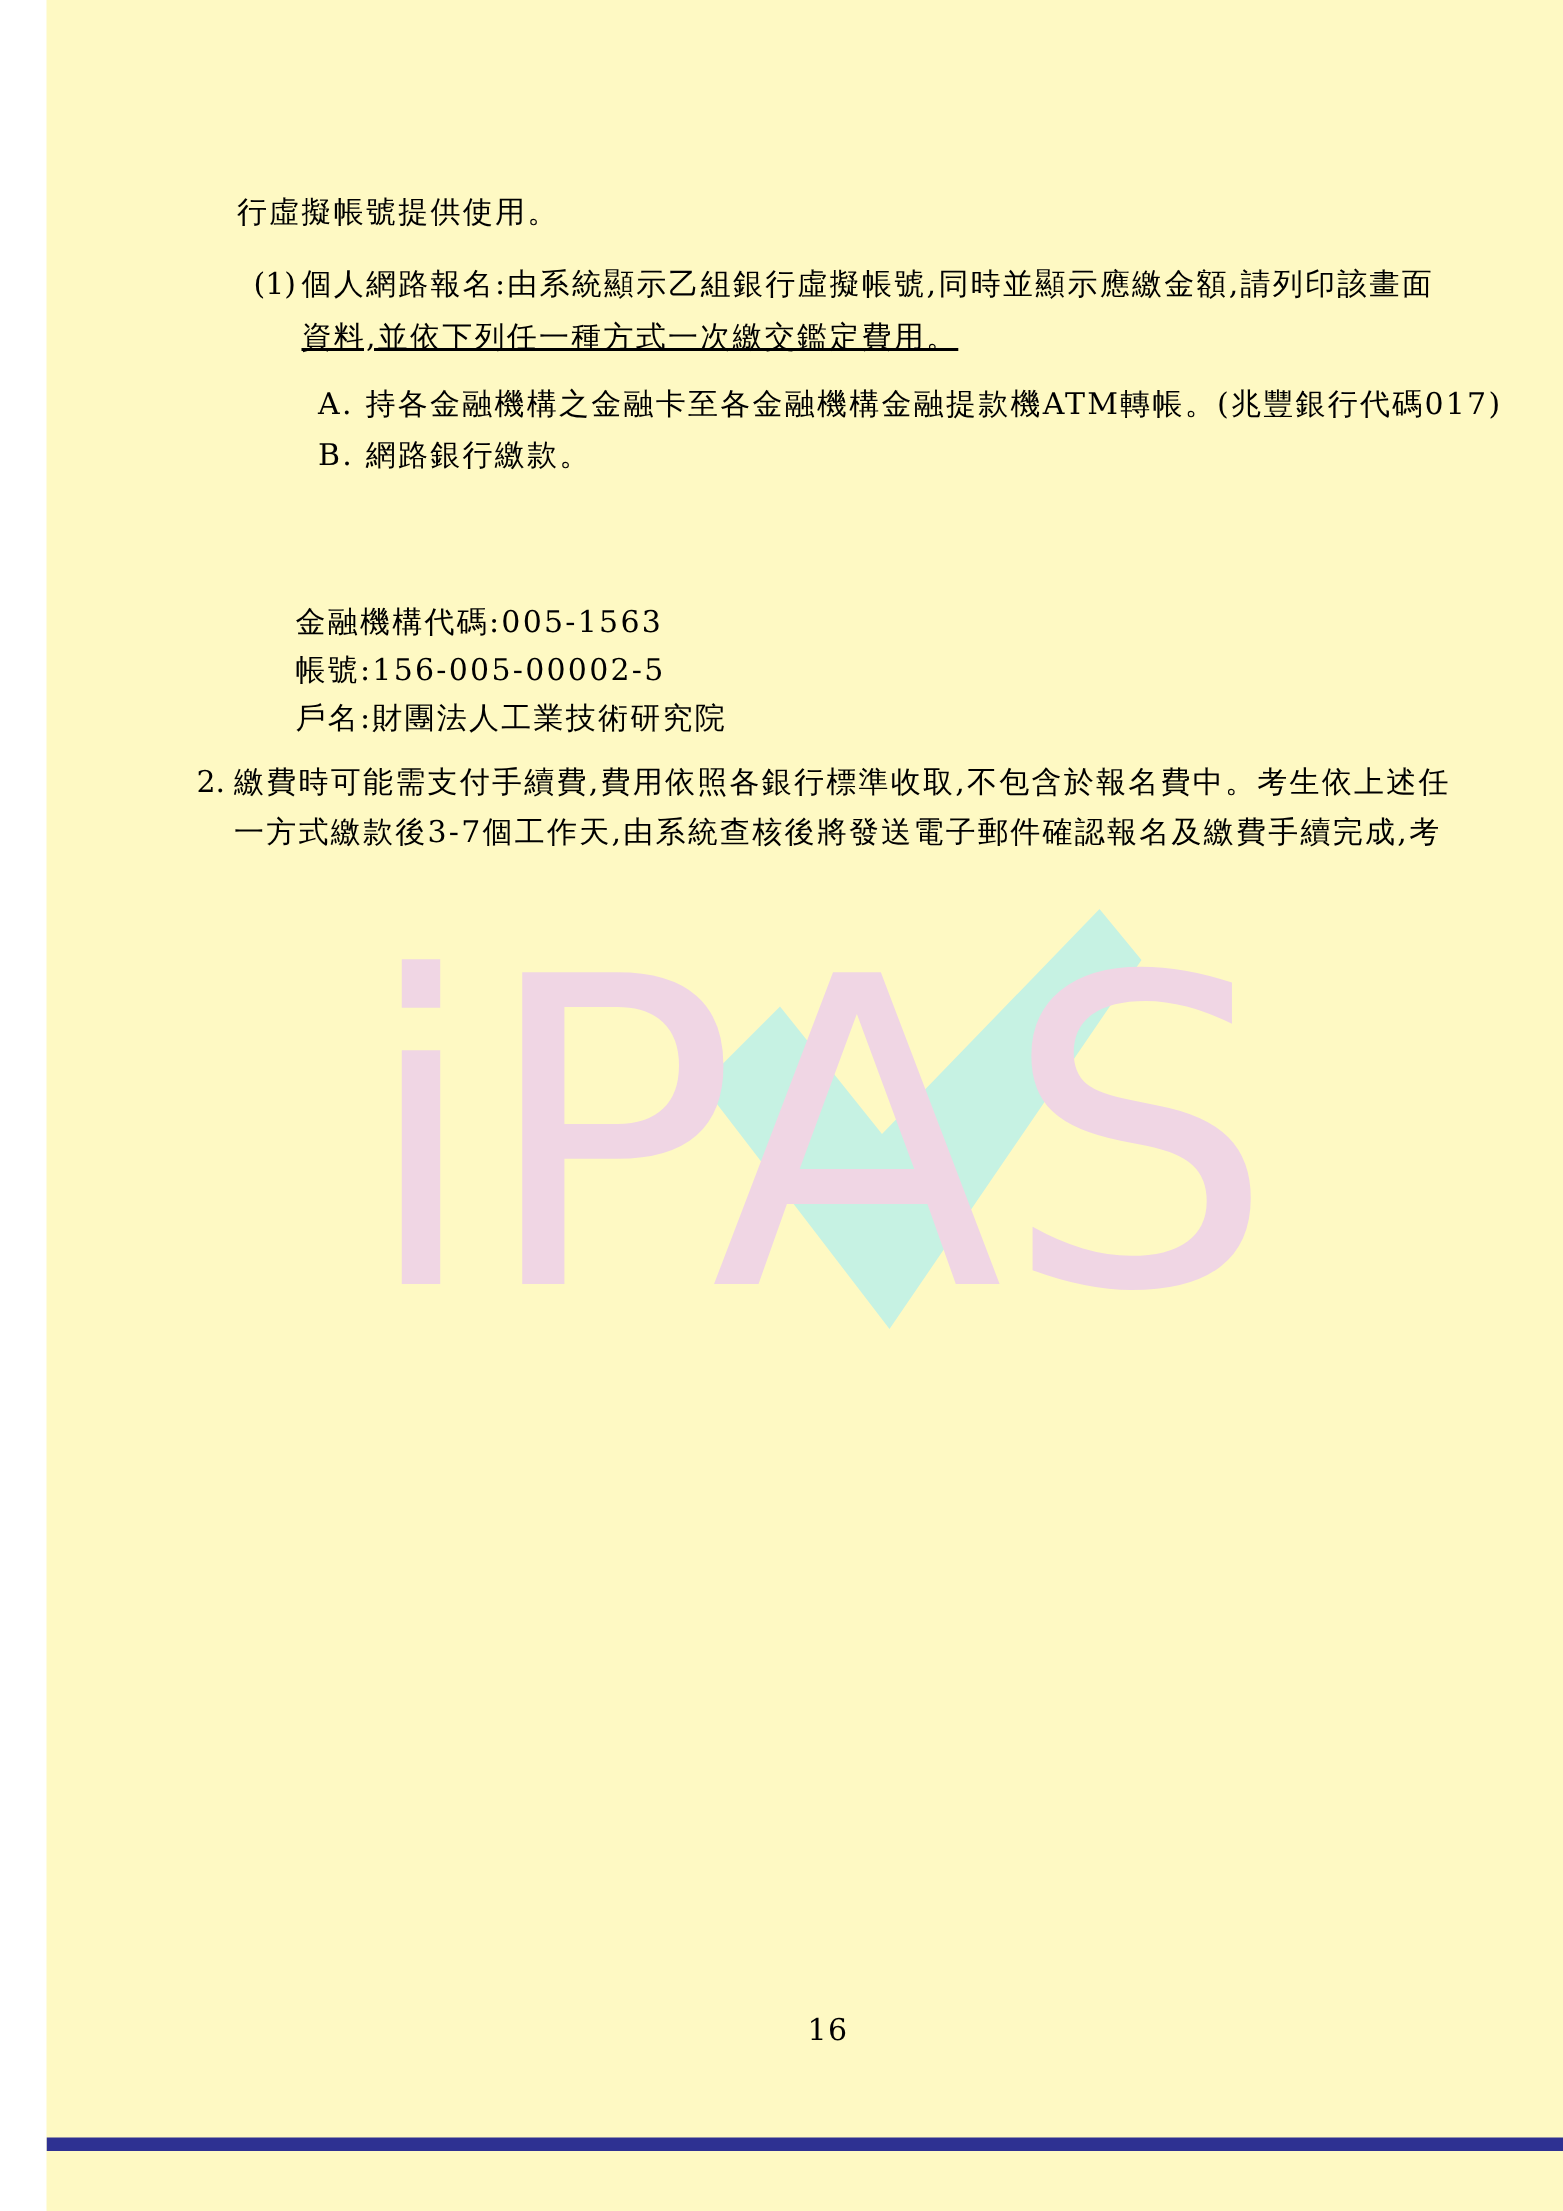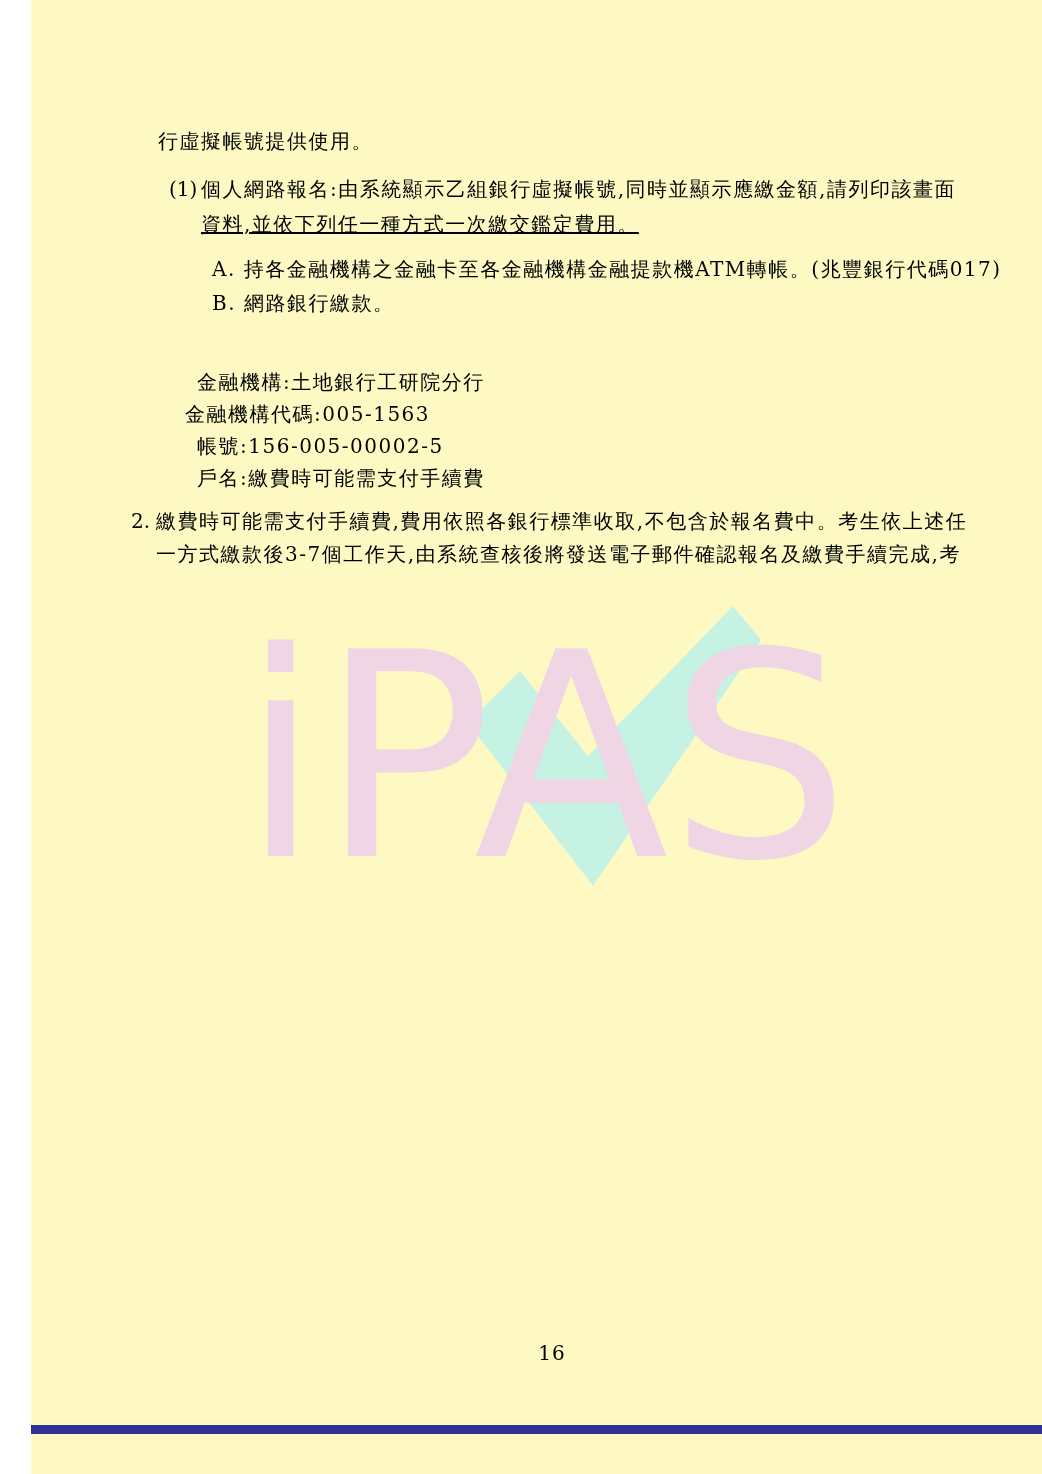--- a/index.html
+++ b/index.html
@@ -66,31 +66,28 @@
     <span>資料,並依下列任一種方式一次繳交鑑定費用。</span>
   </div>
 
   <div class="line" style="left:181px; top:258px;">
     <span>A. 持各金融機構之金融卡至各金融機構金融提款機ATM轉帳。(兆豐銀行代碼017)</span>
   </div>
   <div class="line" style="left:181px; top:292px;">
     <span>B. 網路銀行繳款。</span>
   </div>
 
-  <div class="line" style="left:166px; top:371px;">
-    <span>金融機構:土地銀行工研院分行</span>
-  </div>
-  <div class="line" style="left:154px; top:403px;">
+  <div class="line" style="left:166px; top:403px;">
     <span>金融機構代碼:005-1563</span>
   </div>
   <div class="line" style="left:166px; top:435px;">
     <span>帳號:156-005-00002-5</span>
   </div>
   <div class="line" style="left:166px; top:467px;">
-    <span>戶名:繳費時可能需支付手續費</span>
+    <span>戶名:財團法人工業技術研究院</span>
   </div>
 
   <div class="line" style="left:100px; top:510px;">
     <span class="marker mk-w25">2.</span><span>繳費時可能需支付手續費,費用依照各銀行標準收取,不包含於報名費中。考生依上述任</span>
   </div>
   <div class="line" style="left:125px; top:543px;">
     <span>一方式繳款後3-7個工作天,由系統查核後將發送電子郵件確認報名及繳費手續完成,考</span>
   </div>
 
   <div class="watermark">

